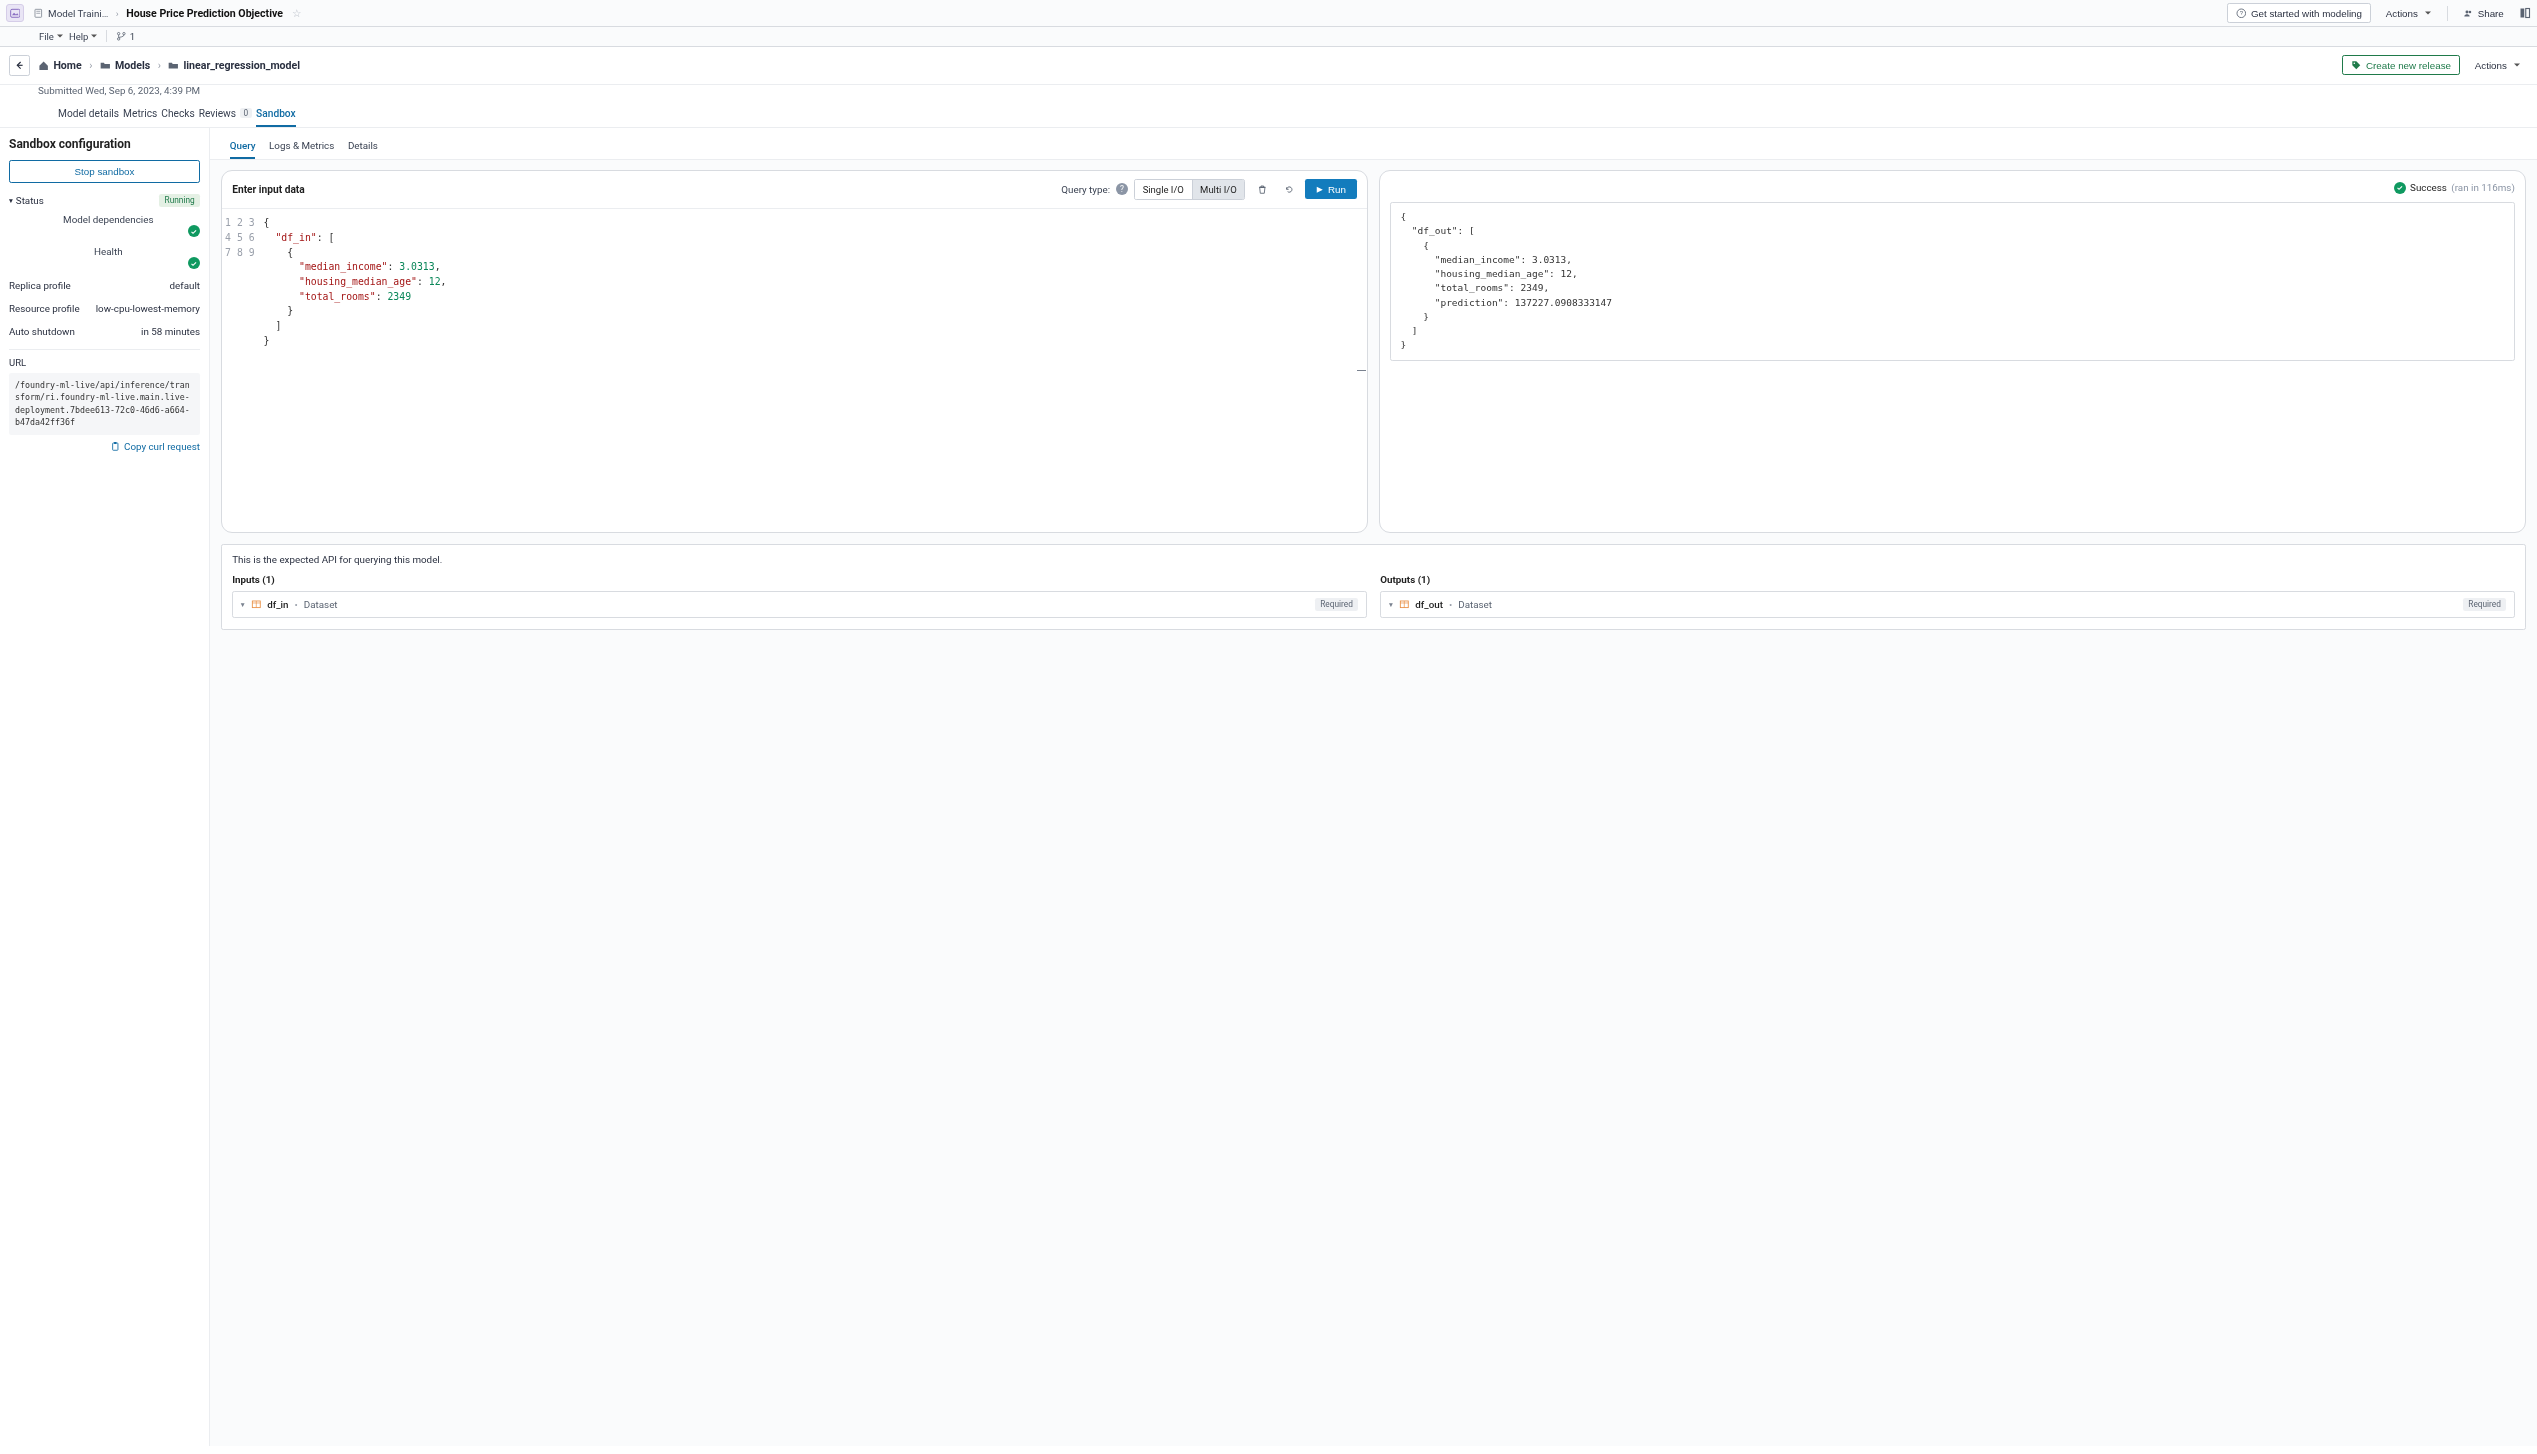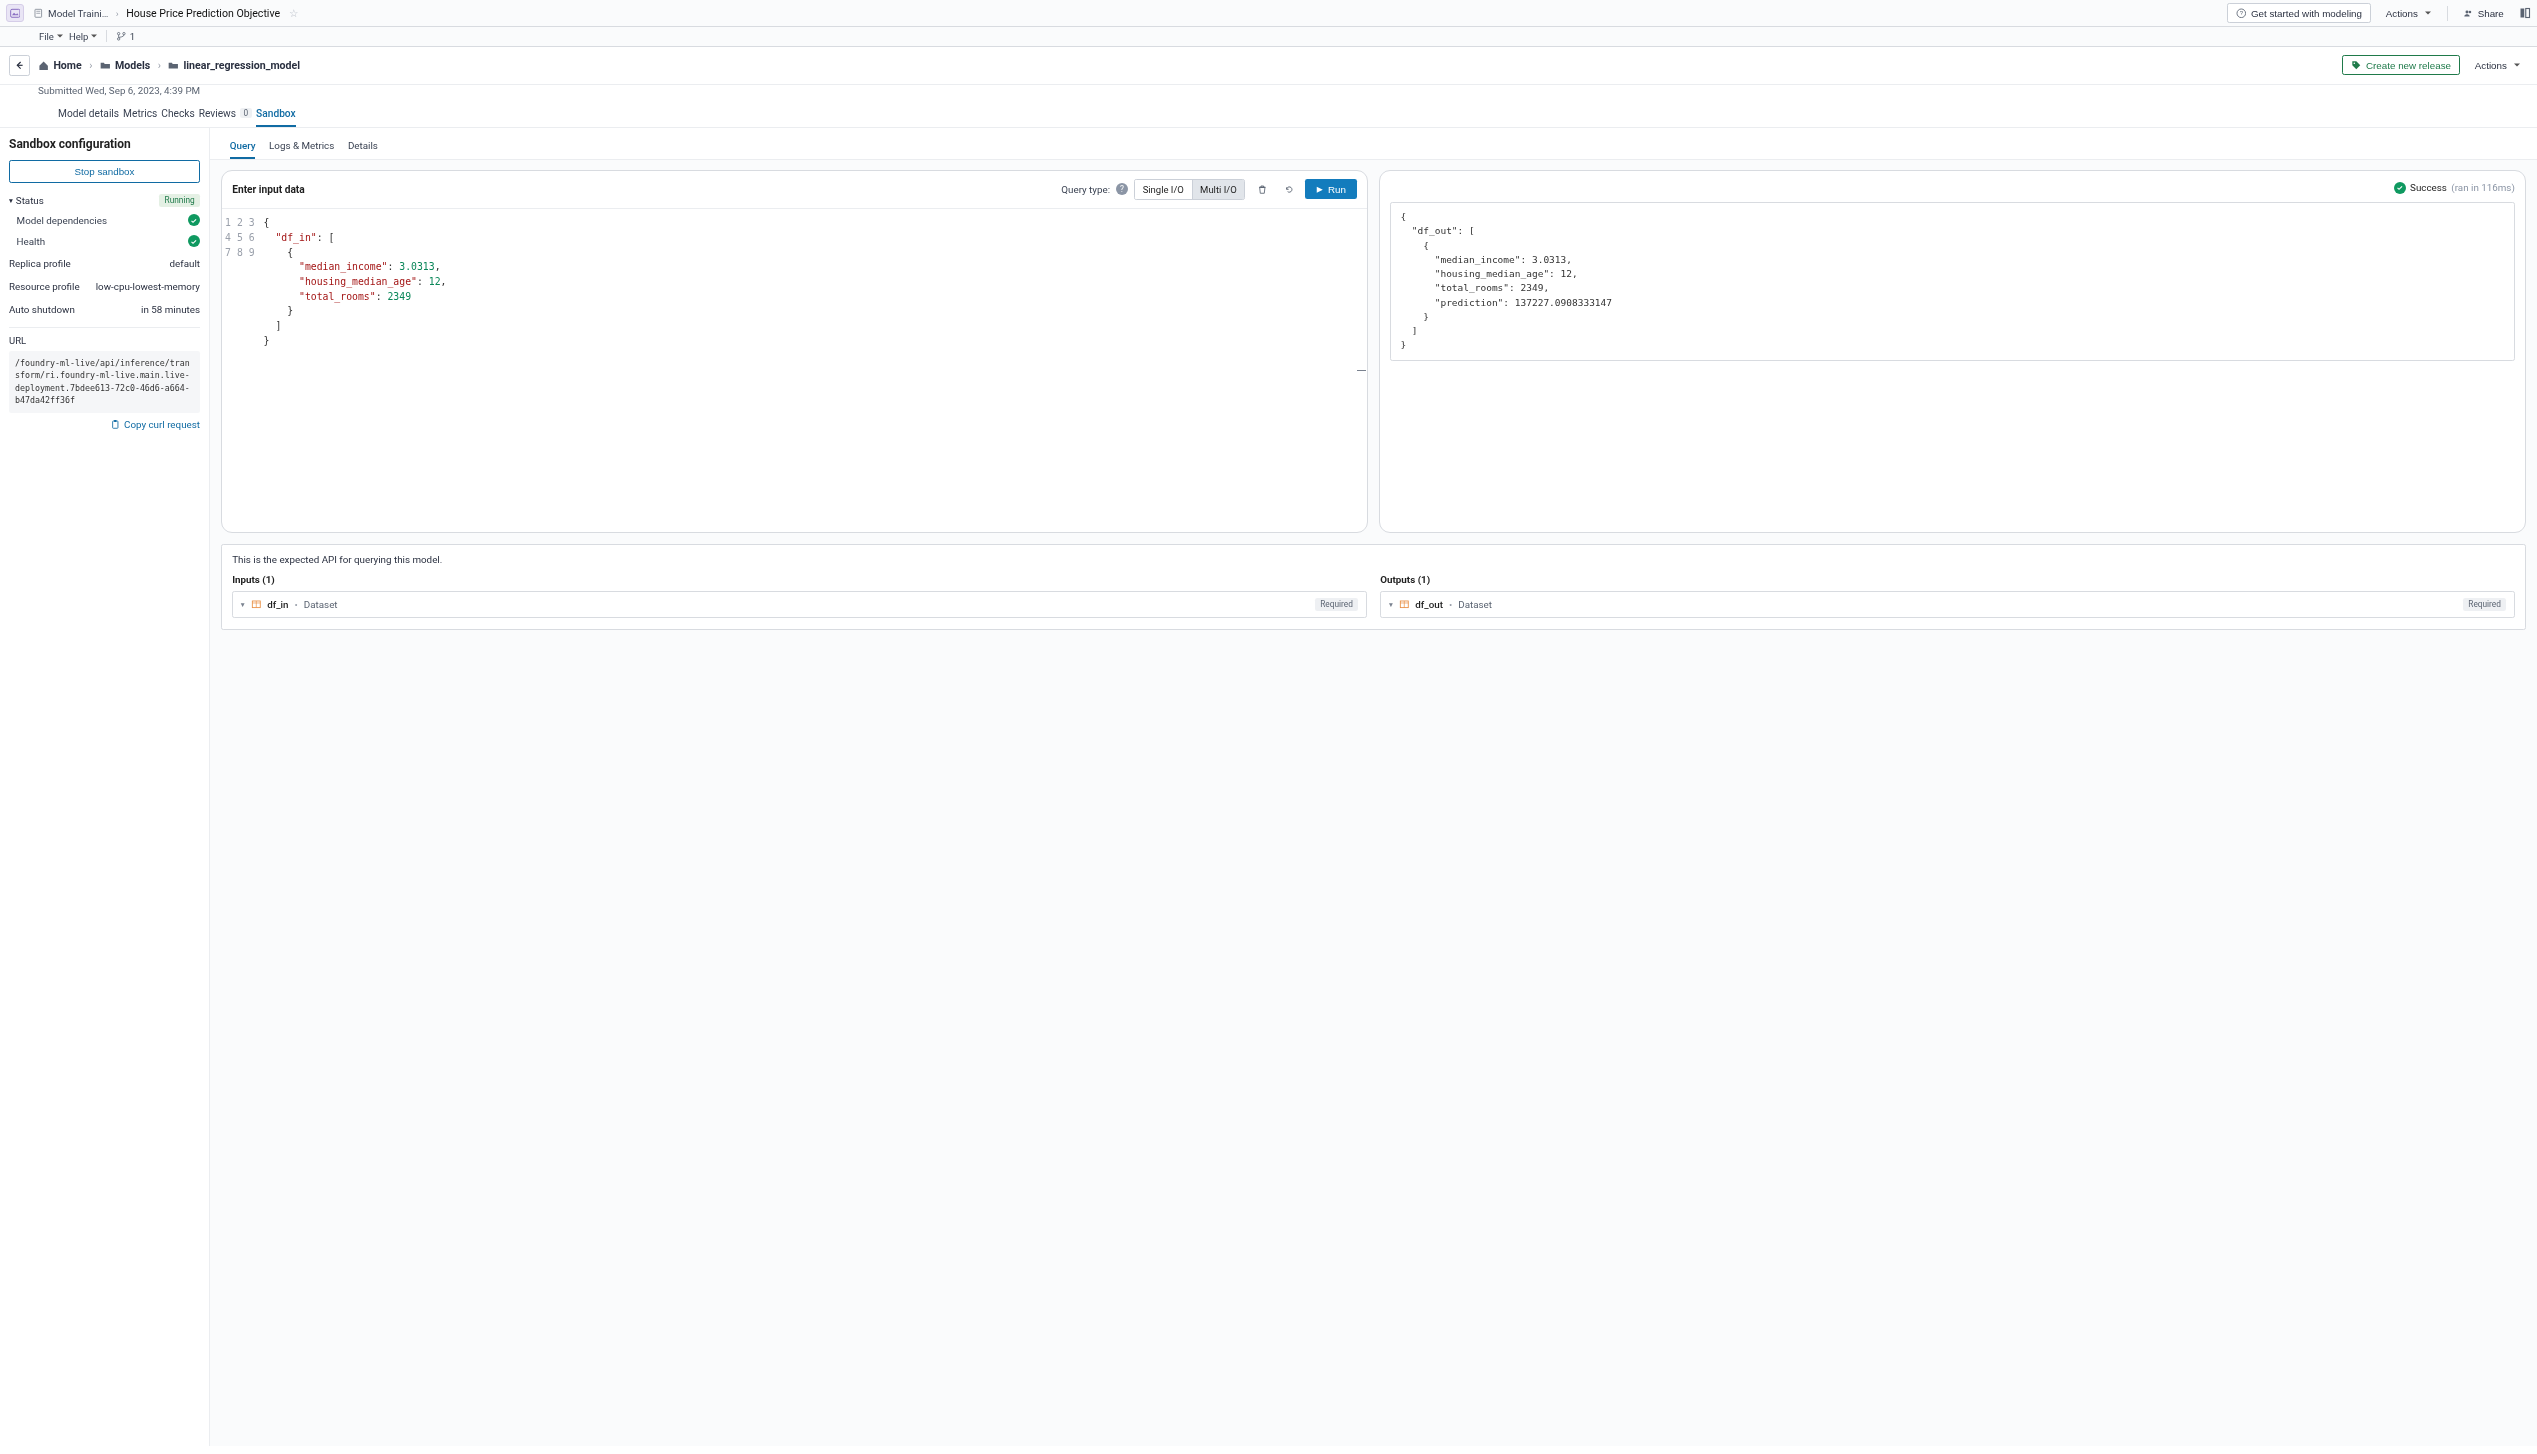--- a/index.html
+++ b/index.html
@@ -4,21 +4,21 @@
 <style>
 * { box-sizing: border-box; margin: 0; padding: 0; }
 body { font-family: -apple-system, BlinkMacSystemFont, "Segoe UI", Roboto, Helvetica, Arial, sans-serif; font-size: 9.8px; color: #1f1f1f; background: #fff; }
 .topbar { display: flex; align-items: center; height: 27px; padding: 0 6px; border-bottom: 0.8px solid #d8dbe0; background: #fafbfc; }
 .topbar-left { display: flex; align-items: center; gap: 4.5px; flex: 1; }
 .topbar-right { display: flex; align-items: center; gap: 7.6px; }
 .app-logo { width: 18px; height: 18px; background: #e9e5f5; border-radius: 3px; display: flex; align-items: center; justify-content: center; border: 0.8px solid #d5cde8; margin-right: 4.5px; }
 .crumb-icon { width: 10.6px; height: 10.6px; }
 .crumb-link { color: #3a4252; font-size: 9.8px; white-space: nowrap; }
 .crumb-sep { color: #9aa0ab; margin: 0 3px; }
-.page-title-top { font-weight: 400; font-size: 10.6px; color: #111; }
+.page-title-top { font-weight: 700; font-size: 10.6px; color: #111; }
 .star { color: #b8bec8; margin-left: 4.5px; font-size: 10.6px; }
 .btn { display: inline-flex; align-items: center; gap: 4.5px; padding: 3.8px 7.6px; border: 0.8px solid #cbd0d8; border-radius: 2.3px; background: #fff; font-size: 9.8px; color: #2a3040; cursor: pointer; }
 .btn.borderless { border: none; background: transparent; text-align: right; }
 .btn svg { width: 10.6px; height: 10.6px; }
 .chevron-down::after { content: ""; display: inline-block; border: 3px solid transparent; border-top-color: #555; margin-left: 3px; transform: translateY(1.5px); }
 .menubar { display: flex; align-items: center; height: 19.7px; padding: 0 9px 0 39px; border-bottom: 0.8px solid #d8dbe0; background: #fafbfc; gap: 6px; font-size: 9.5px; color: #3a4252; }
 .menubar .menu-item { display: inline-flex; align-items: center; cursor: pointer; }
 .menubar .vsep { width: 0.8px; height: 12px; background: #d8dbe0; margin: 0 3px; }
 .navbar { display: flex; align-items: center; height: 38px; padding: 0 9px; border-bottom: 0.8px solid #ebedf0; gap: 7.6px; }
 .back-btn { width: 21px; height: 21px; border: 0.8px solid #cbd0d8; border-radius: 2.3px; background: #fff; display: flex; align-items: center; justify-content: center; cursor: pointer; }
@@ -32,21 +32,21 @@
 .tab { font-size: 10.2px; color: #3a4252; padding: 6px 0; cursor: pointer; display: inline-flex; align-items: center; gap: 3.8px; }
 .tab.active { color: #106ba3; border-bottom: 2.3px solid #106ba3; font-weight: 500; }
 .badge-count { background: #eef0f3; border-radius: 2.3px; padding: 0 3.8px; font-size: 8.3px; color: #5b6472; }
 .main { display: flex; min-height: calc(100vh - 136px); }
 .sidebar { width: 210px; border-right: 0.8px solid #ebedf0; padding: 9px; }
 .sidebar h2 { font-size: 12px; font-weight: 700; color: #1f1f1f; margin-bottom: 9px; }
 .btn-stop { width: 100%; border: 0.8px solid #106ba3; color: #106ba3; background: #fff; padding: 5.3px; border-radius: 2.3px; font-size: 9.8px; cursor: pointer; margin-bottom: 10.6px; }
 .section-toggle { display: flex; align-items: center; cursor: pointer; font-size: 9.8px; color: #2a3040; margin-bottom: 3px; }
 .section-toggle .arrow { margin-right: 3px; font-size: 7.6px; }
 .status-badge { margin-left: auto; background: #e4f0e4; color: #1f7a4a; font-size: 8.3px; padding: 1.5px 5.3px; border-radius: 2.3px; }
-.status-row { display: flex; align-items: center; padding: 4.5px 0 4.5px 7.6px; font-size: 9.8px; color: #3a4252; }
+.status-row { display: flex; align-items: center; padding: 4.5px 0 4.5px 7.6px; font-size: 9.8px; color: #3a4252; flex-direction: column; }
 .check-circle { width: 12px; height: 12px; border-radius: 50%; background: #0f9960; margin-left: auto; display: flex; align-items: center; justify-content: center; }
 .check-circle svg { width: 7.6px; height: 7.6px; }
 .kv-row { display: flex; justify-content: space-between; padding: 6px 0; font-size: 9.8px; color: #2a3040; }
 .kv-row .v { color: #2a3040; }
 .sidebar hr { border: none; border-top: 0.8px solid #ebedf0; margin: 6px 0; }
 .url-label { font-size: 9.5px; color: #2a3040; margin: 7.6px 0 4.5px; }
 .url-box { background: #f5f6f8; padding: 6px; font-family: ui-monospace, Menlo, Consolas, monospace; font-size: 8.3px; color: #333; word-break: break-all; border-radius: 2.3px; line-height: 1.5; }
 .copy-curl { display: flex; justify-content: flex-end; align-items: center; gap: 3.8px; color: #106ba3; font-size: 9.8px; margin-top: 6px; cursor: pointer; }
 .copy-curl svg { fill: #106ba3; width: 10.6px; height: 10.6px; }
 .content { flex: 1; padding: 0; background: #fafbfc; }

